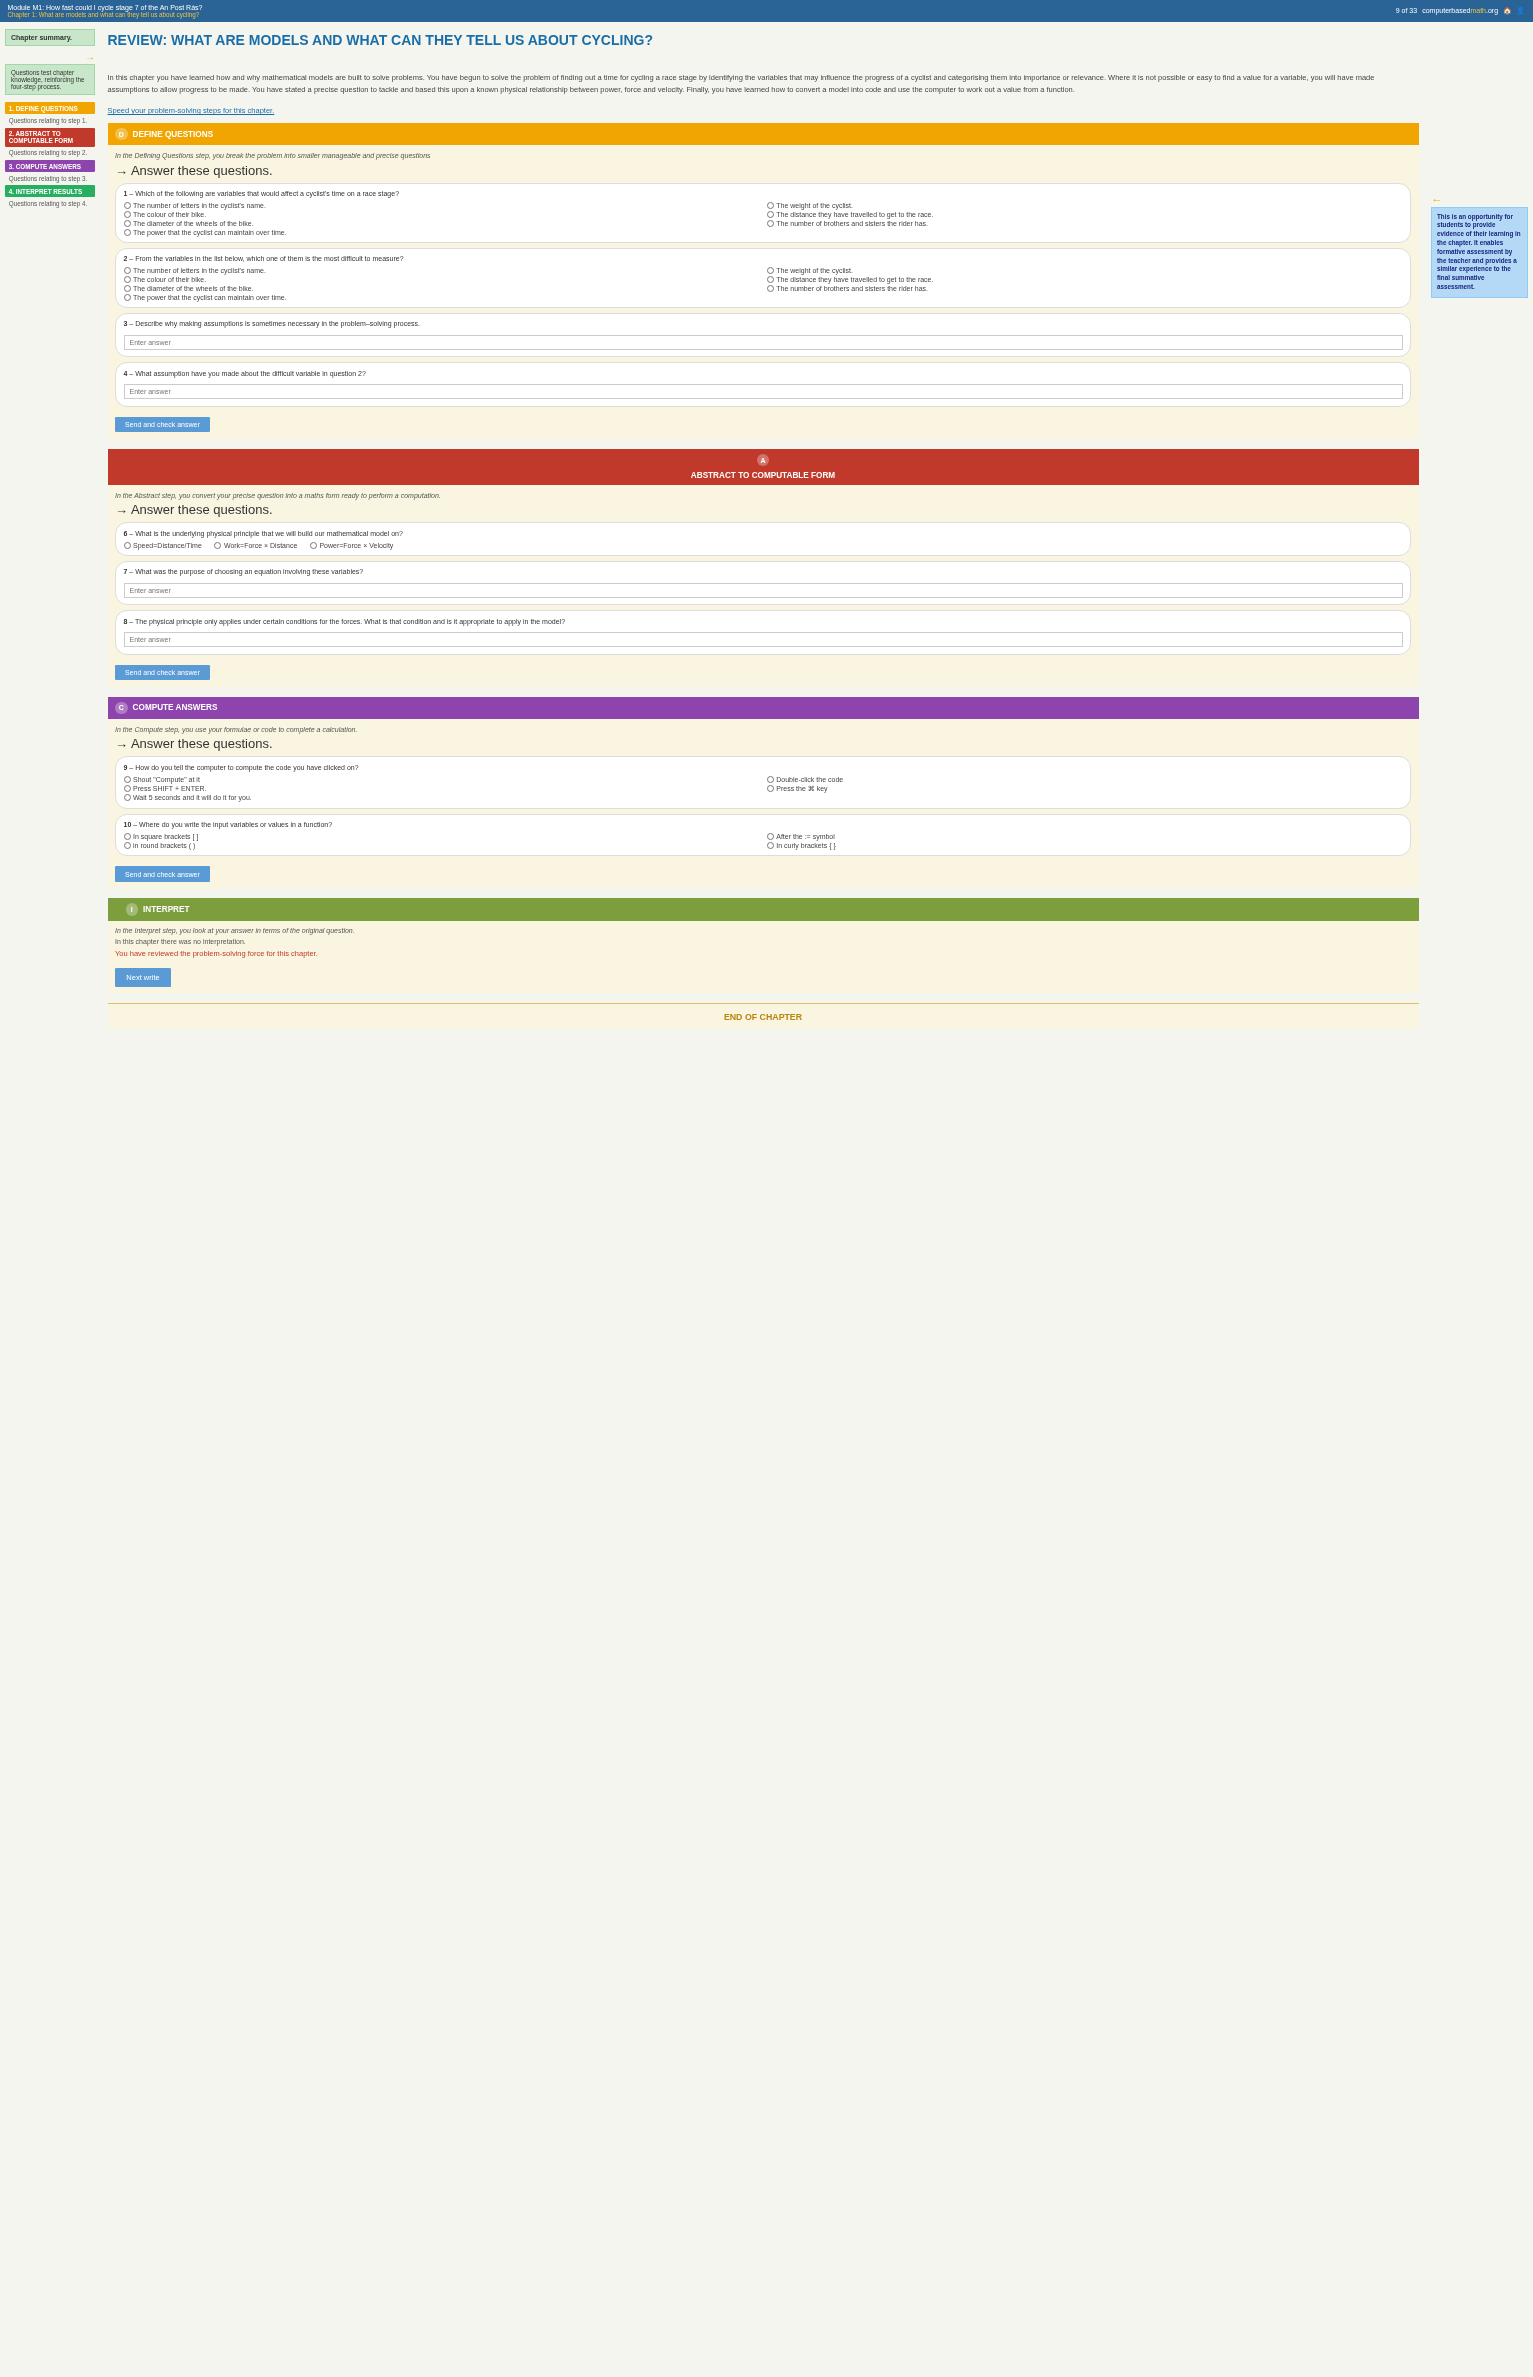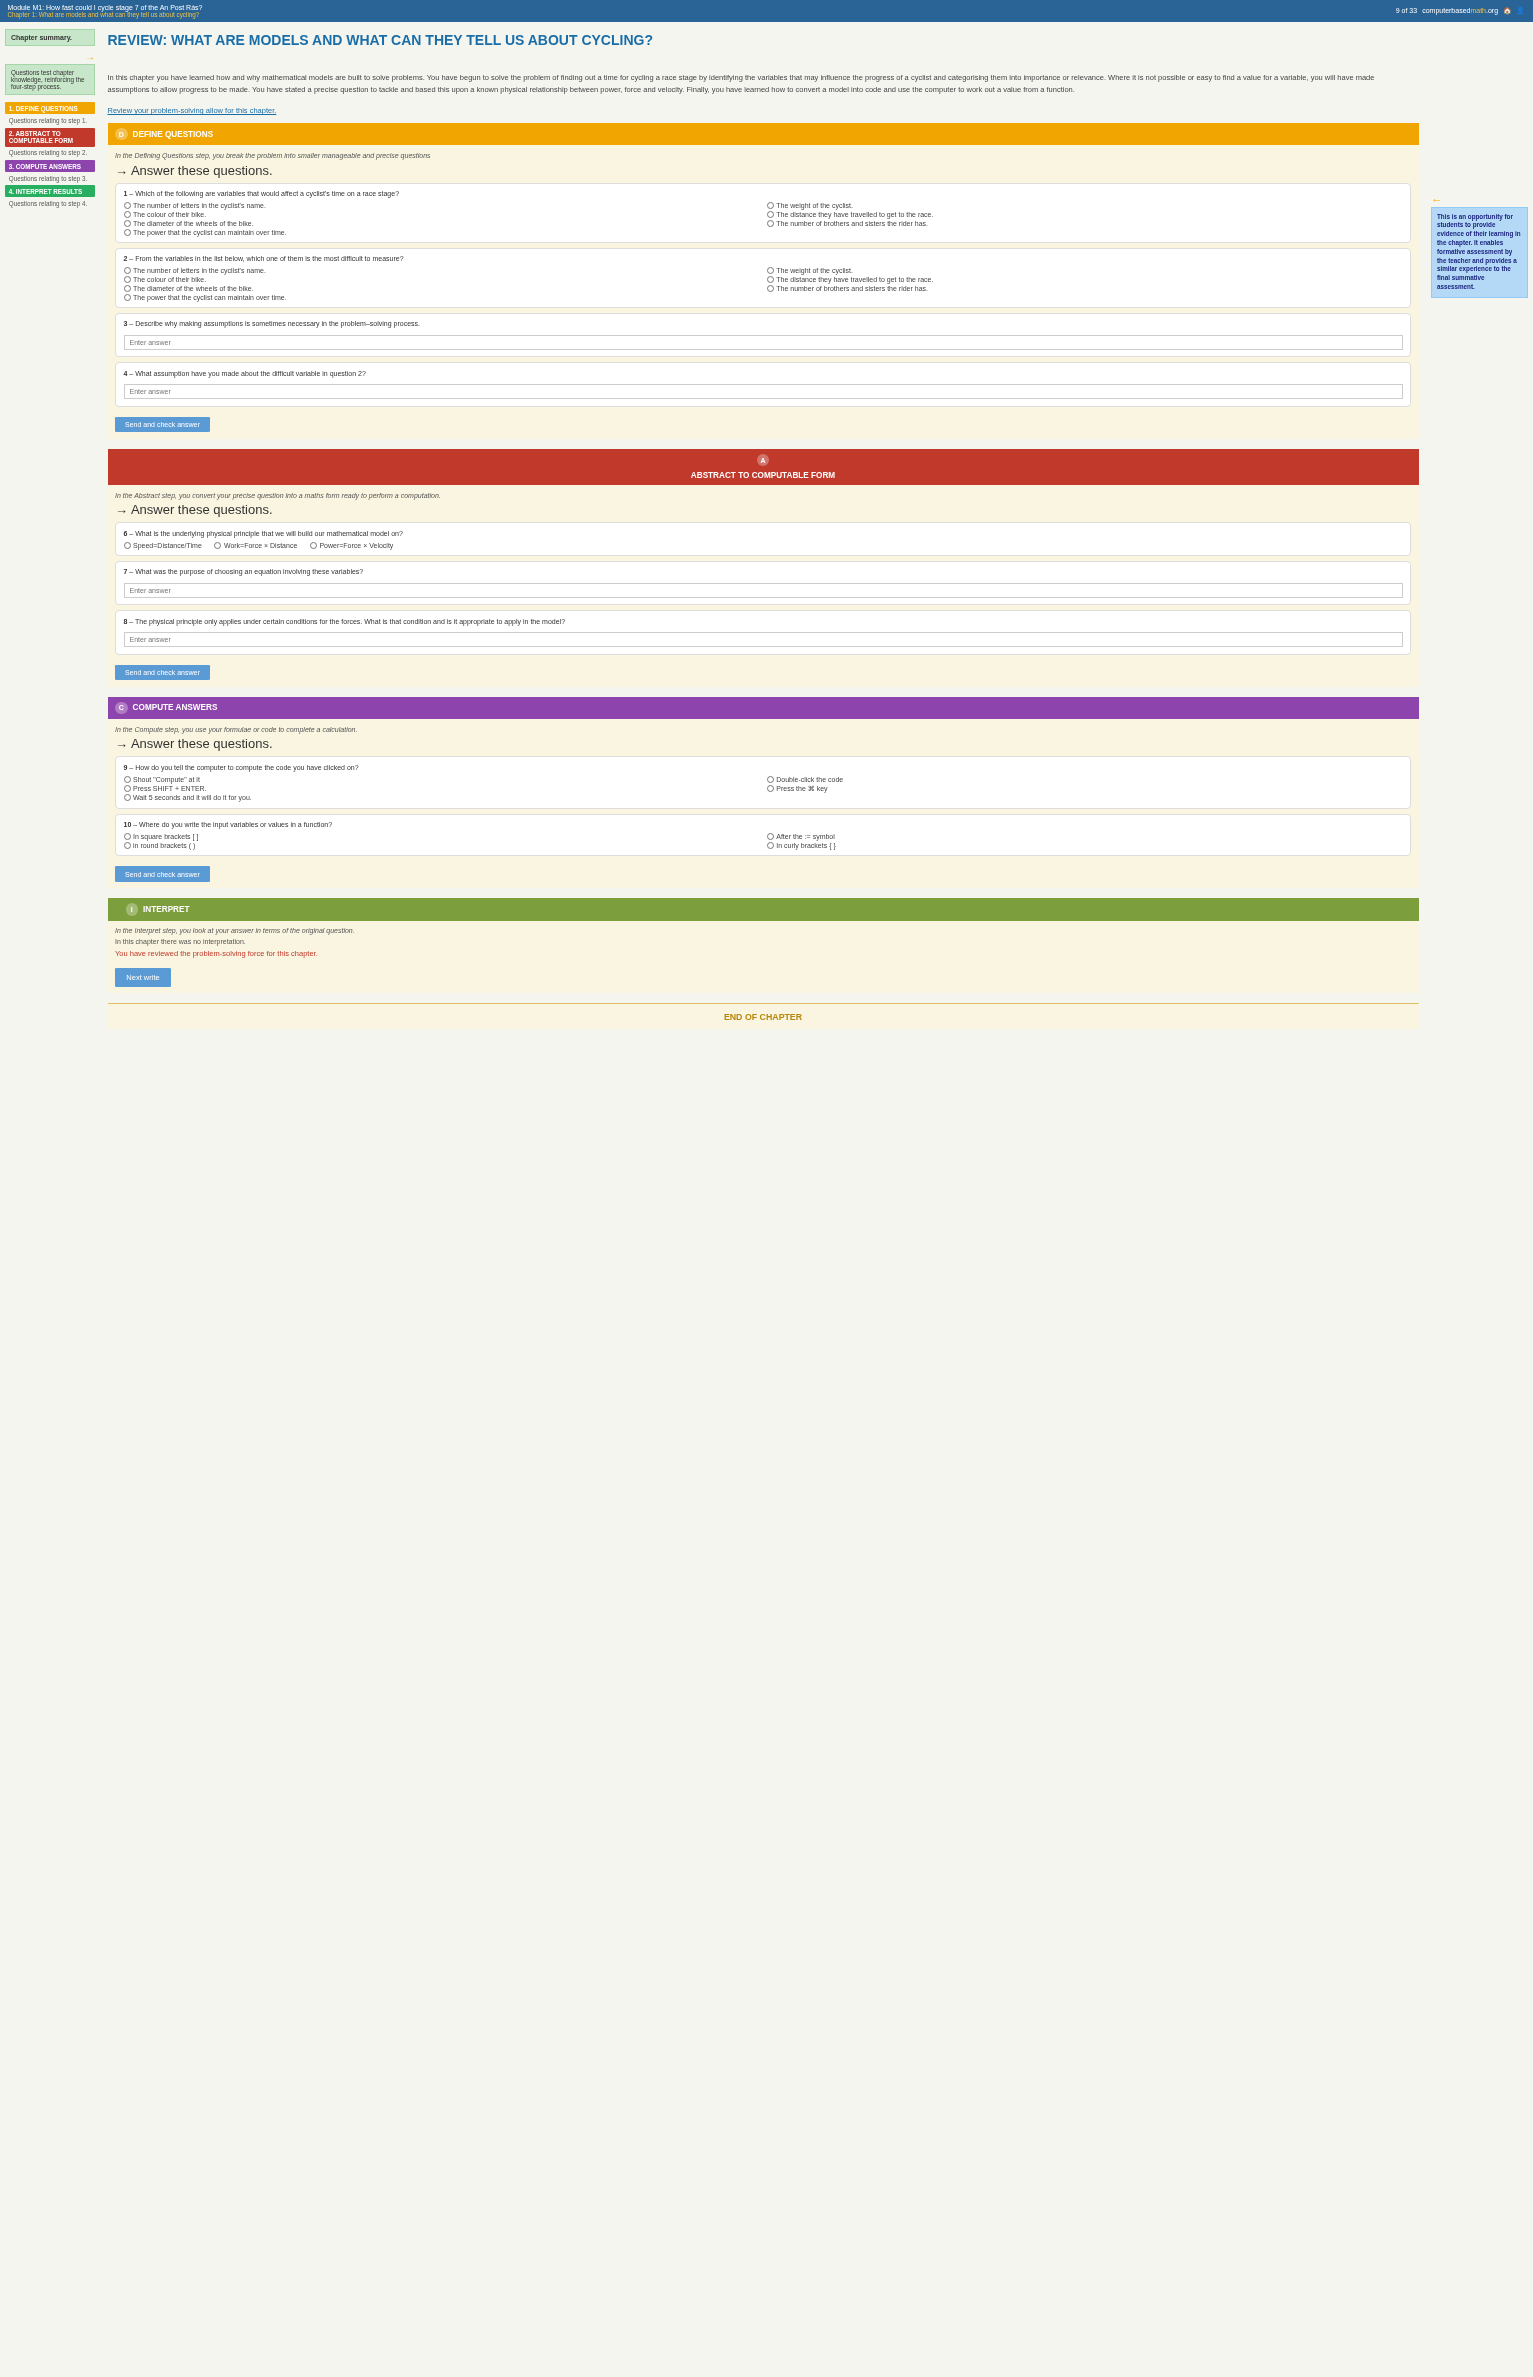--- a/index.html
+++ b/index.html
@@ -176,21 +176,21 @@
       margin-bottom: 5px;
     }
     .arrow-text::before { content: "→ "; }
 
     
     .question-box {
       background: white;
       border: 0.6px solid #ddd;
       padding: 6.3px 7.5px;
       margin-bottom: 5px;
-      border-radius: 4px;
+      border-radius: 12px;
     }
 
     .question-text {
       font-size: 7px;
       color: #333;
       margin-bottom: 5px;
       font-weight: normal;
     }
 
     .radio-grid {
@@ -324,21 +324,21 @@
       <div class="sidebar-step-text">Questions relating to step 4.</div>
     </div>
   </div>
 
   <div class="center-content">
 
     <div class="page-title">REVIEW: WHAT ARE MODELS AND WHAT CAN THEY TELL US ABOUT CYCLING?</div>
 
     <p class="chapter-summary-text">In this chapter you have learned how and why mathematical models are built to solve problems. You have begun to solve the problem of finding out a time for cycling a race stage by identifying the variables that may influence the progress of a cyclist and categorising them into importance or relevance. Where it is not possible or easy to find a value for a variable, you will have made assumptions to allow progress to be made. You have stated a precise question to tackle and based this upon a known physical relationship between power, force and velocity. Finally, you have learned how to convert a model into code and use the computer to work out a value from a function.</p>
 
-    <a class="review-link">Review your problem-solving allow for this chapter.</a>
+    <a class="review-link">Speed your problem-solving steps for this chapter.</a>
 
     <div>
       <div class="section-header define">
         <div class="section-badge">D</div>
         <span>DEFINE QUESTIONS</span>
       </div>
       <div class="section-body">
         <div class="section-intro">In the Defining Questions step, you break the problem into smaller manageable and precise questions</div>
         <div class="arrow-text">Answer these questions.</div>
 

